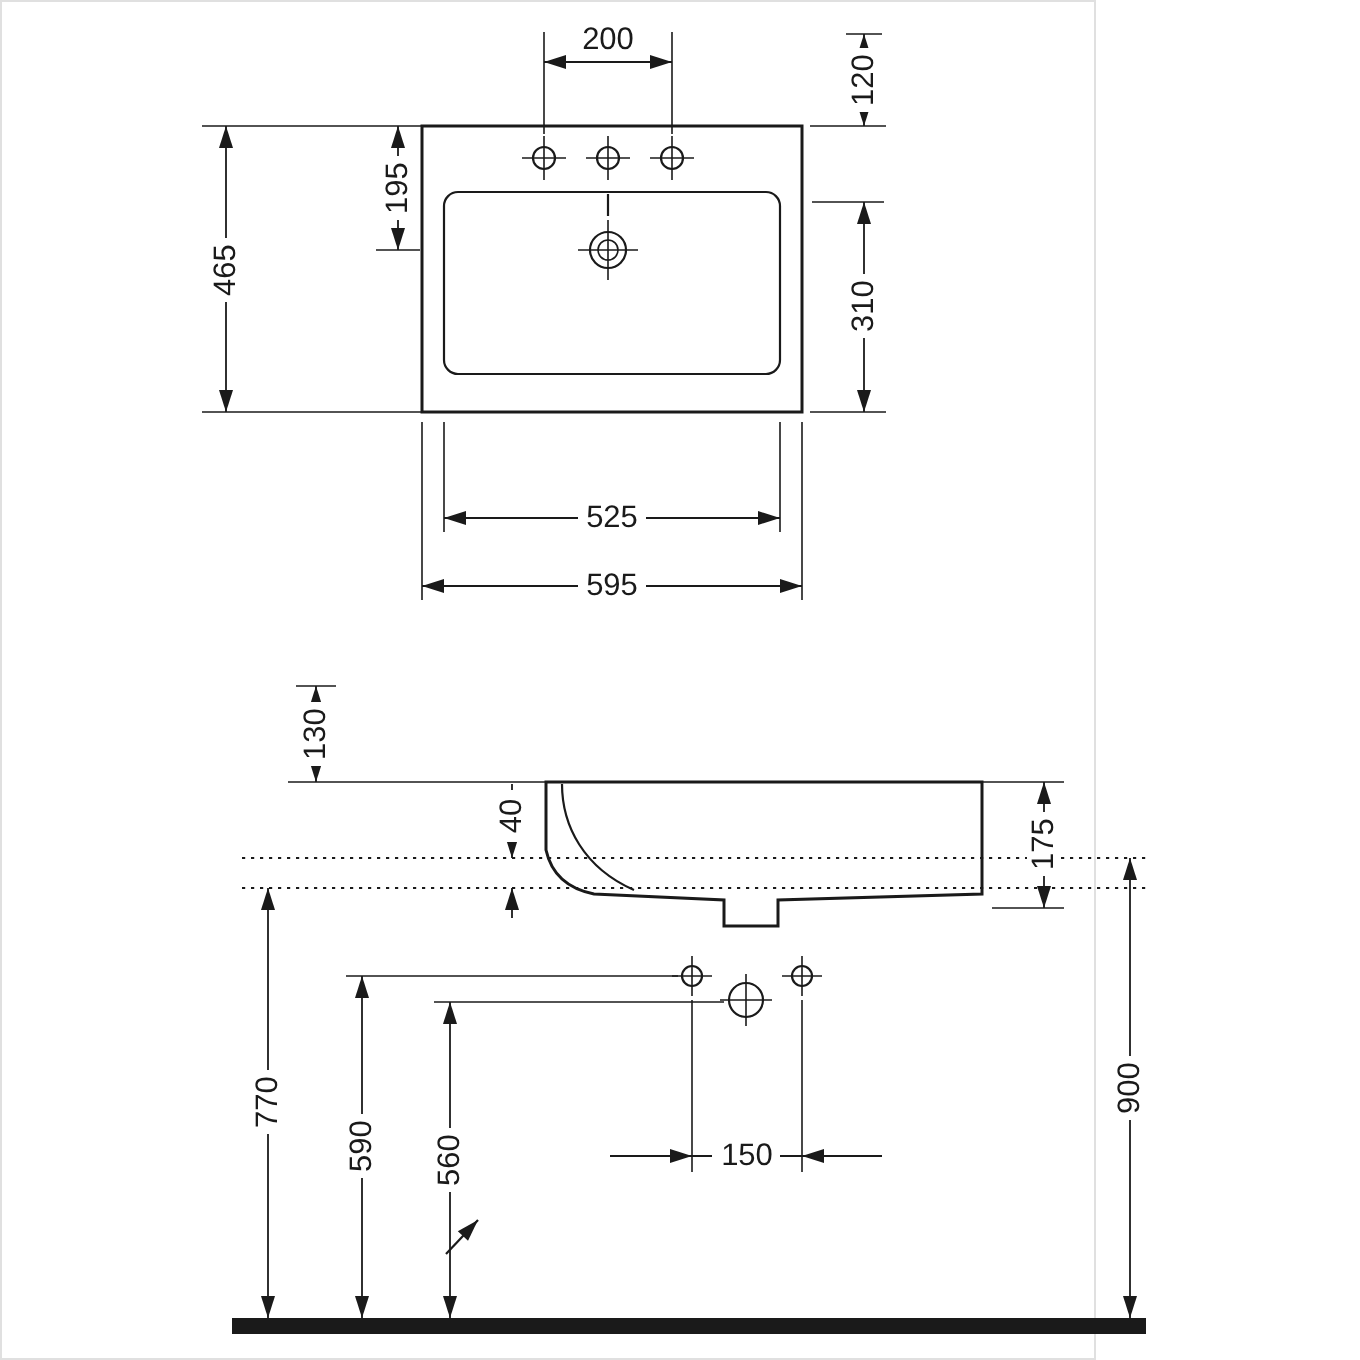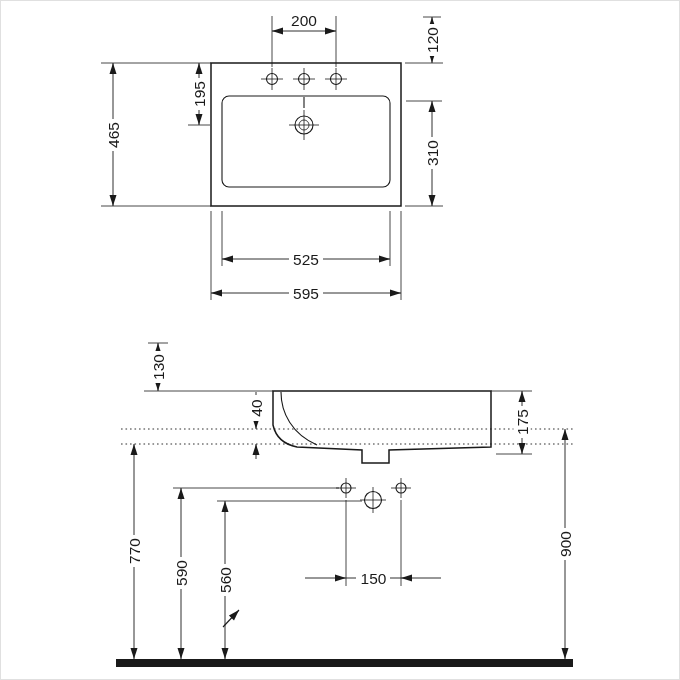--- a/index.html
+++ b/index.html
@@ -1,16 +1,16 @@
 <!DOCTYPE html>
 <html><head>
 <meta charset="utf-8">
 <style>
   html,body{margin:0;padding:0;background:#fff;}
-  #stage{width:680px;height:680px;box-sizing:border-box;border:1px solid #e0e0e0;background:var(--bg,#fff);text-align:center;}
+  #stage{width:548px;height:680px;box-sizing:border-box;border:1px solid #e0e0e0;background:var(--bg,#fff);text-align:center;}
   svg{display:block;}
   svg text{font:15.5px "Liberation Sans", sans-serif;fill:var(--line,#1a1a1a);text-anchor:middle;dominant-baseline:central;}
   .outline{stroke:var(--line,#1a1a1a);stroke-width:1.5;fill:var(--bg,#fff);}
   .thick{stroke:var(--line,#1a1a1a);stroke-width:1.5;fill:none;}
   .med{stroke:var(--line,#1a1a1a);stroke-width:1.1;fill:none;}
   .thin{stroke:var(--line,#1a1a1a);stroke-width:0.8;fill:none;}
   .dim{stroke:var(--line,#1a1a1a);stroke-width:0.9;fill:none;}
   .dash{stroke:var(--line,#1a1a1a);stroke-width:0.9;fill:none;stroke-dasharray:1.6 2.9;}
   .bg{fill:var(--bg,#fff);stroke:none;}
   .solid{fill:var(--line,#1a1a1a);stroke:none;}

